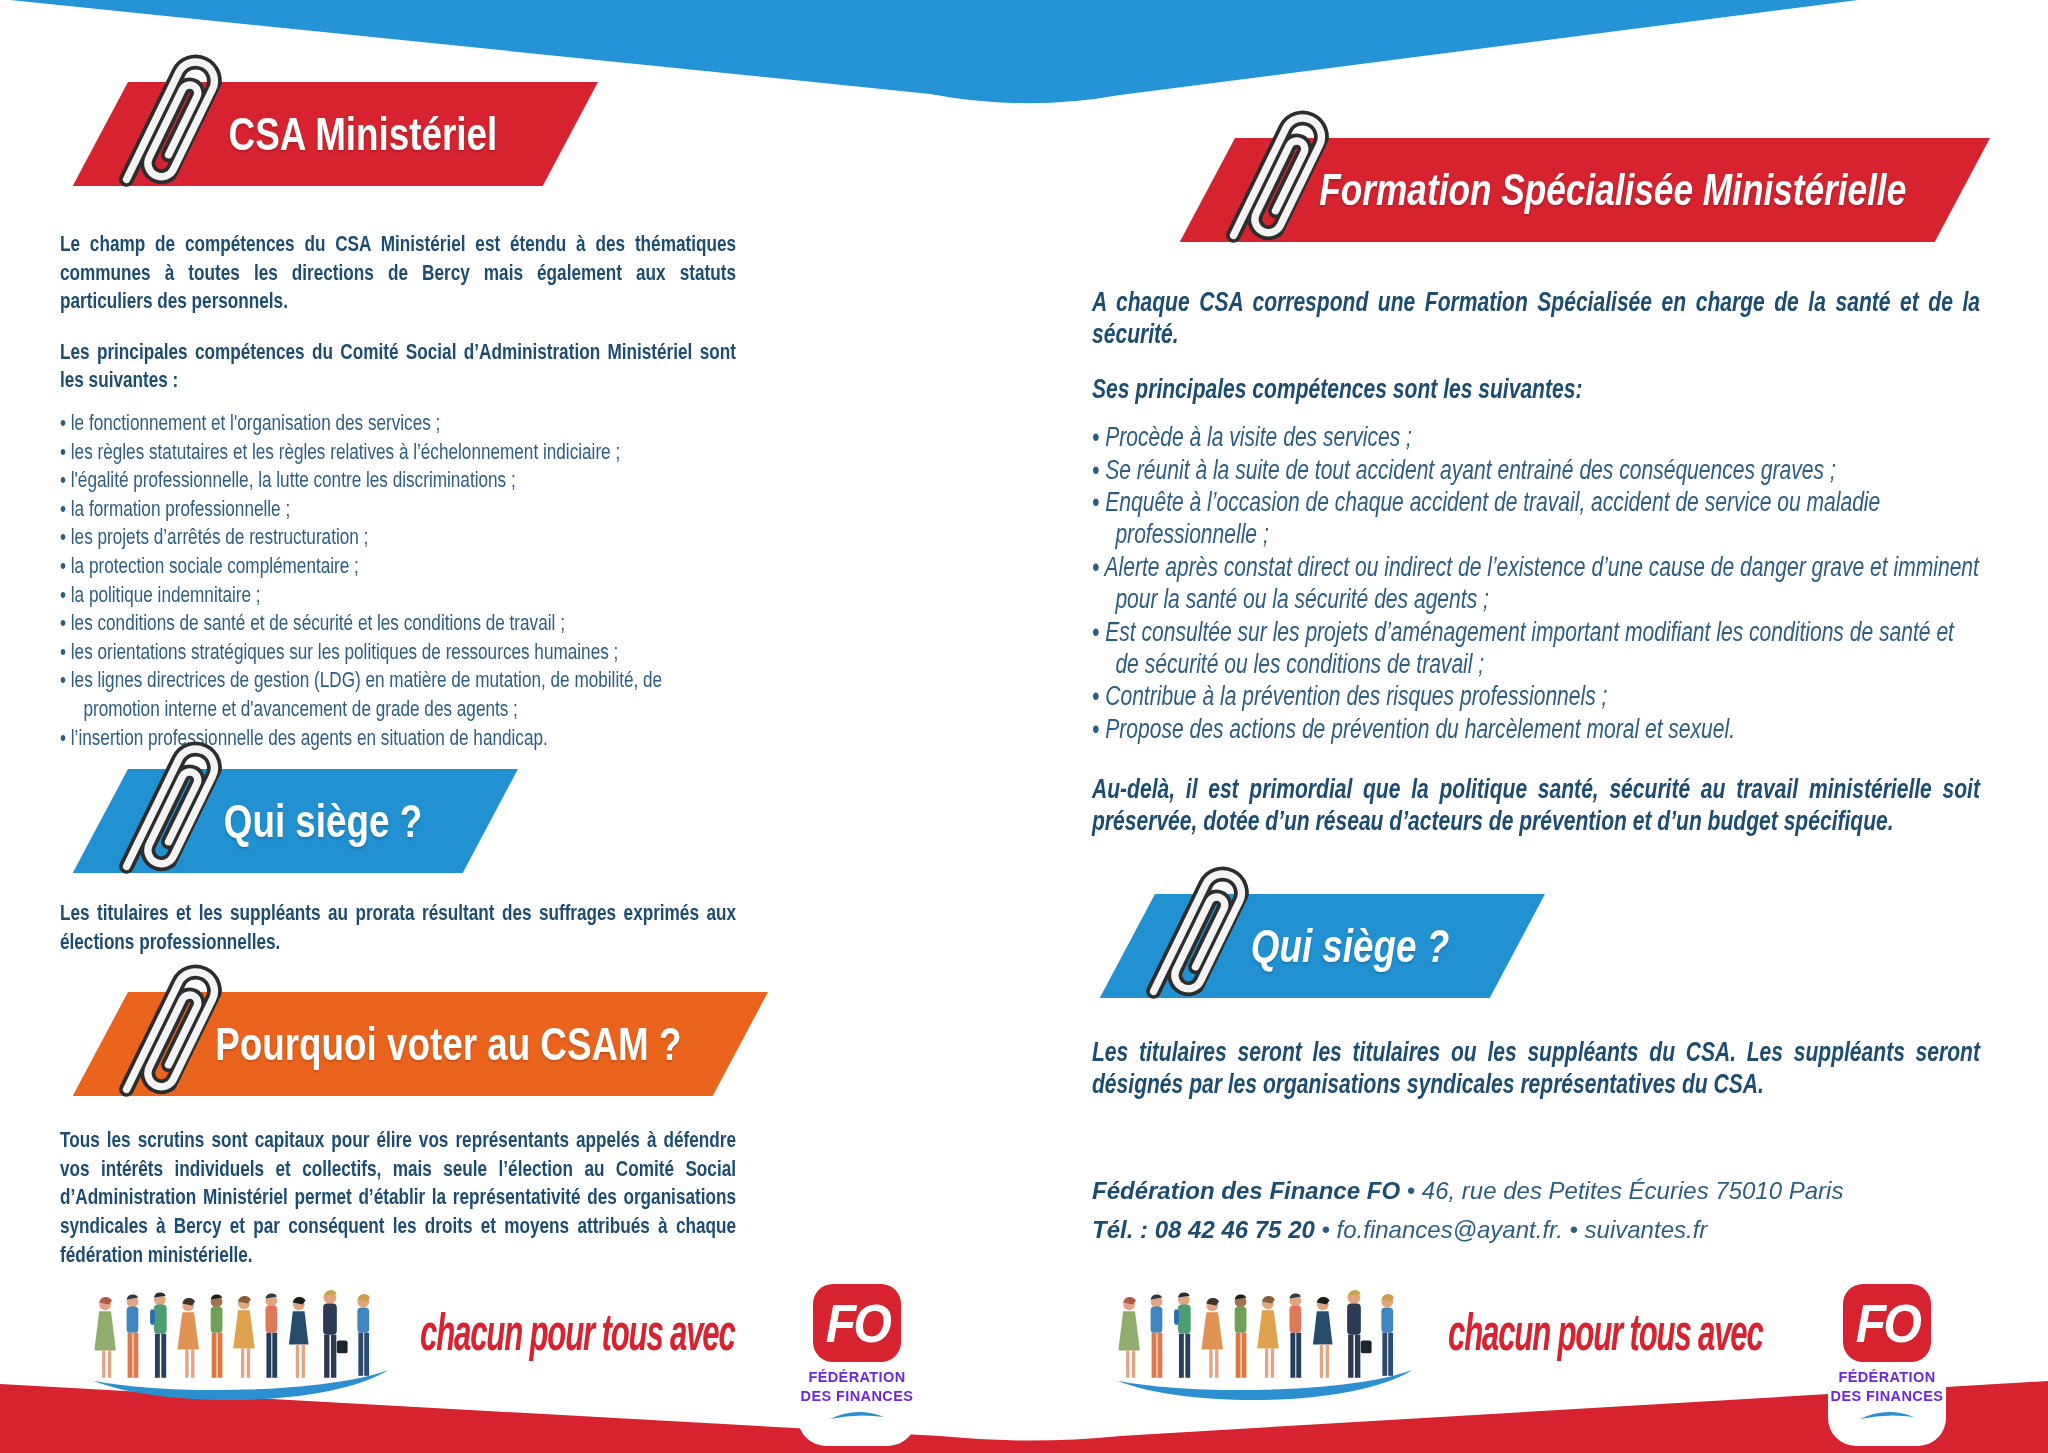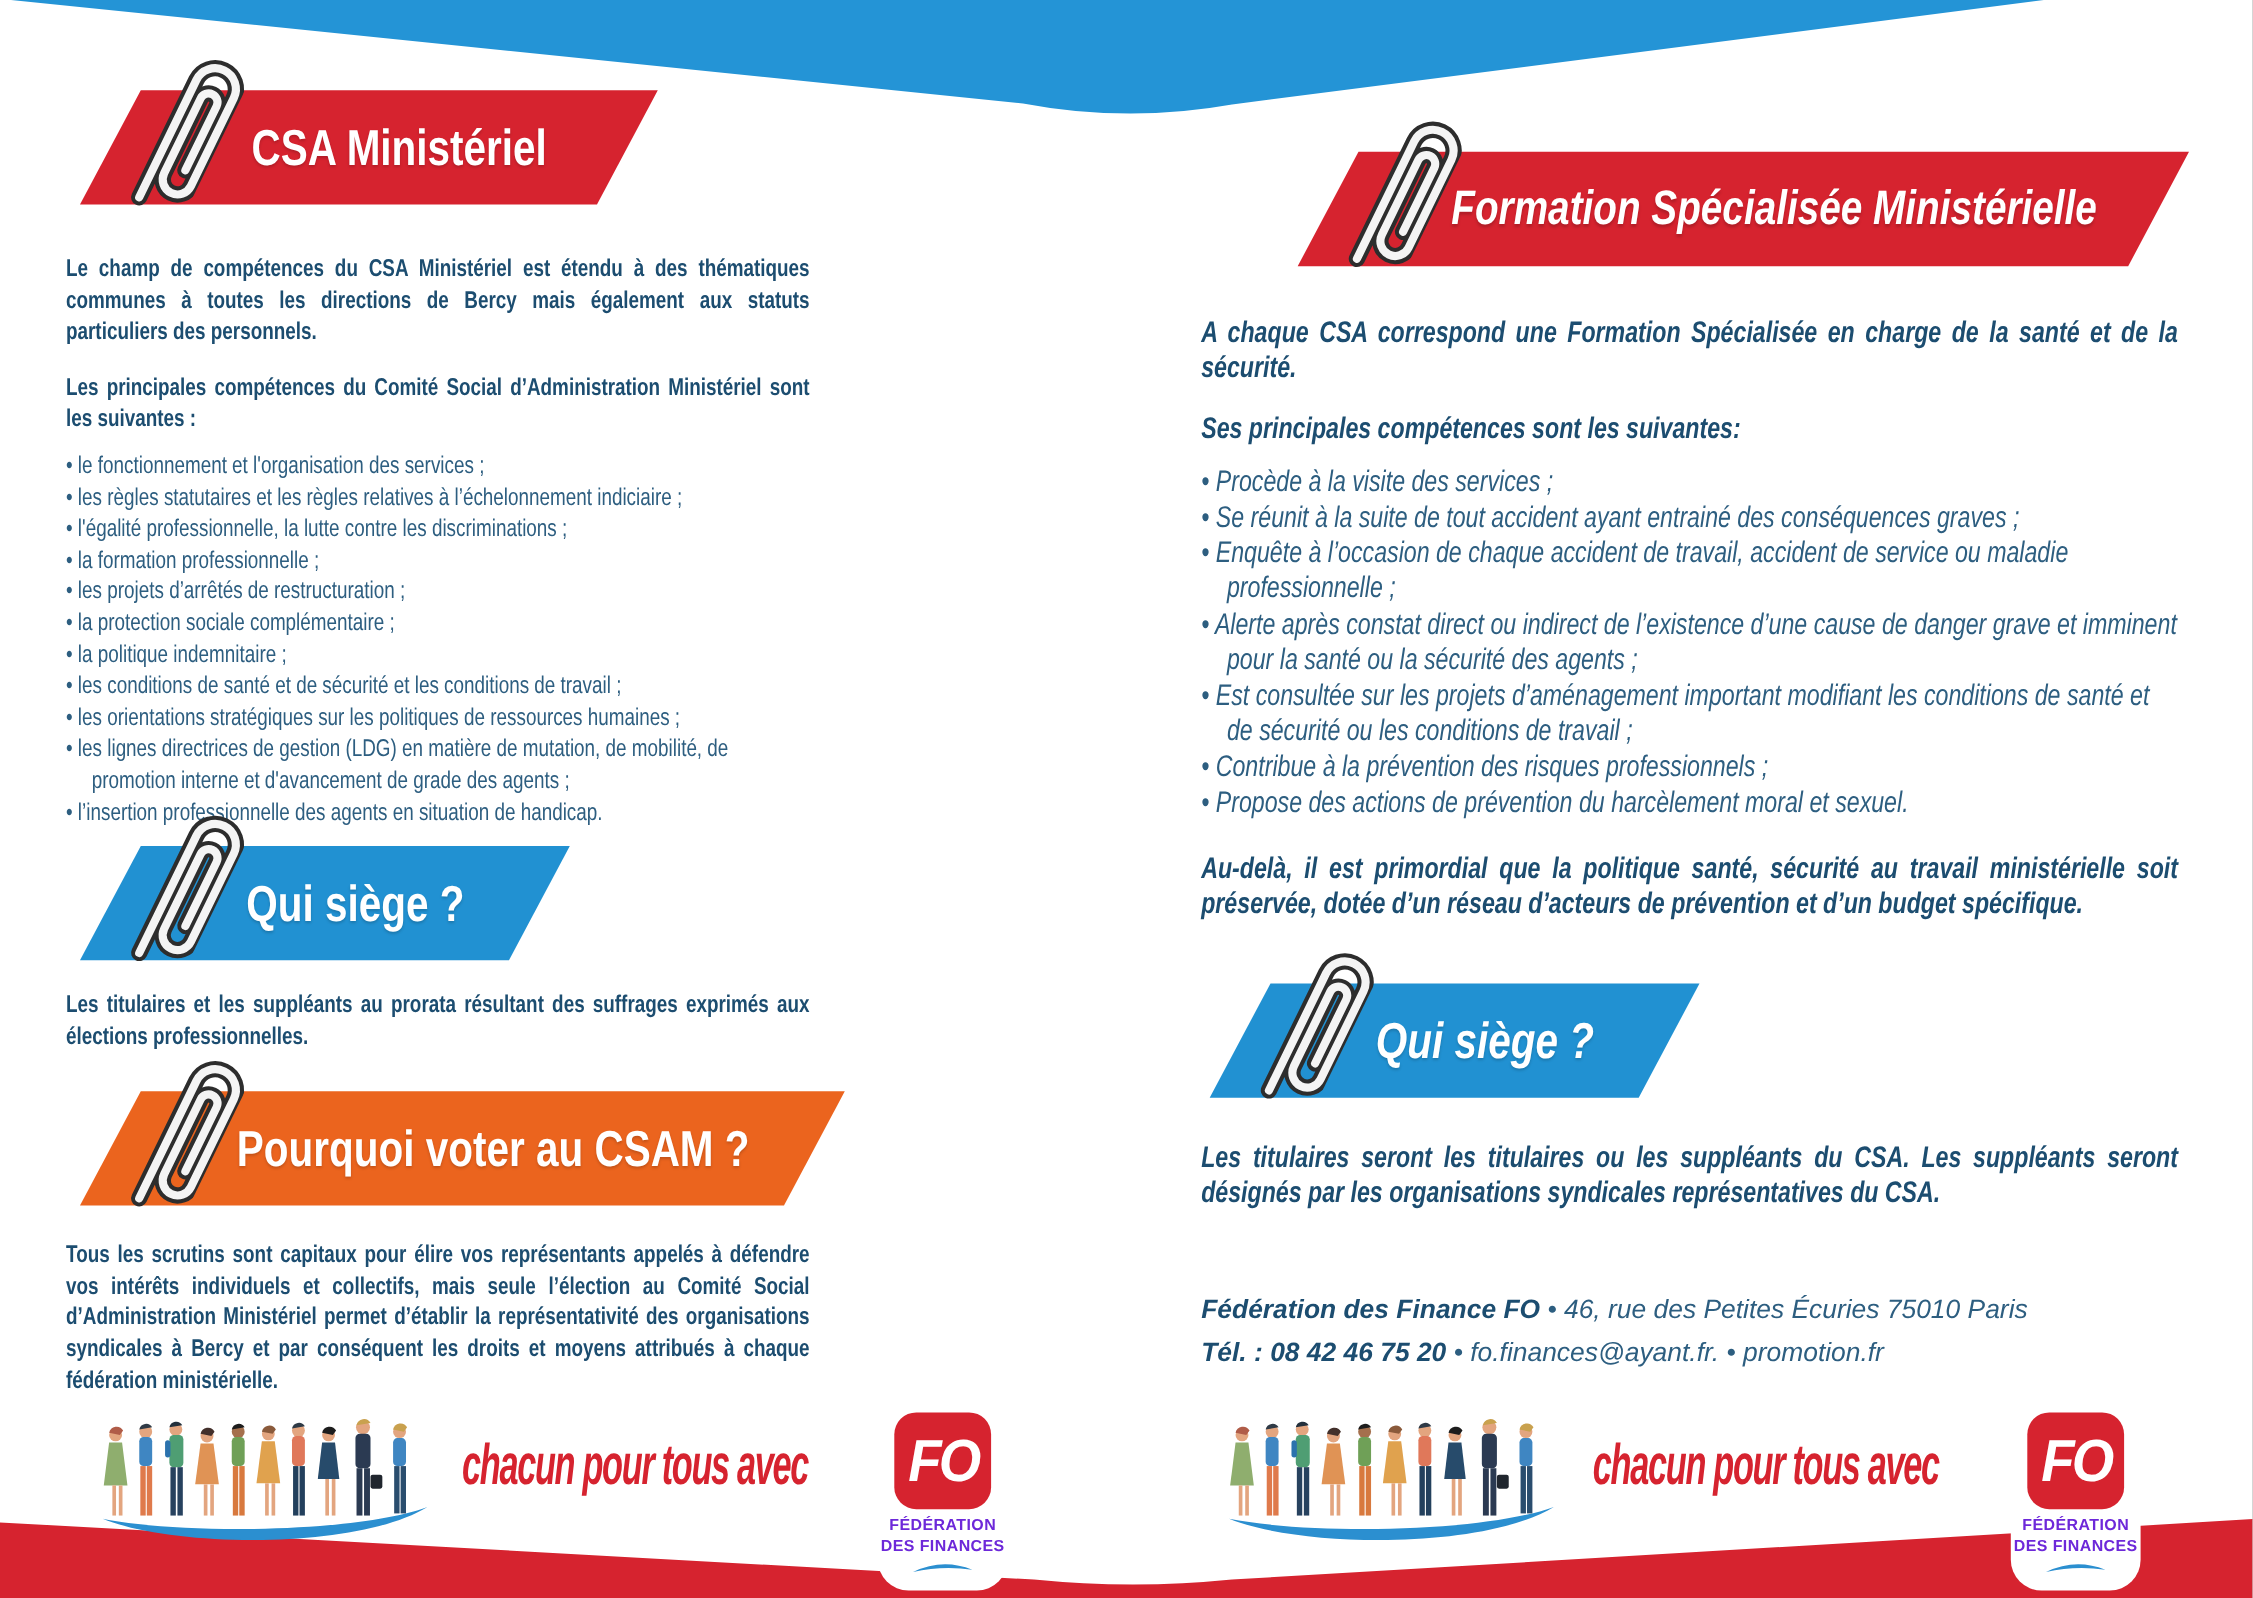--- a/index.html
+++ b/index.html
@@ -28,21 +28,21 @@
   .banner-label{position:relative;z-index:1;height:100%;display:flex;align-items:center;
     justify-content:center;color:#fff;font-weight:bold;font-size:46px;
     text-shadow:0 2px 3px rgba(0,0,0,0.18);}
   .banner-label>span{display:inline-block;transform:scaleX(0.8);white-space:nowrap;}
   .clip{position:absolute;left:6px;top:-50px;z-index:2;transform:rotate(26deg);}
   
   .slogan{position:absolute;z-index:3;color:#d6232f;font-size:52px;font-weight:bold;
     font-style:italic;letter-spacing:-2px;white-space:nowrap;
     transform:scaleX(0.60);transform-origin:0 50%;}
   .bubble{position:absolute;z-index:2;width:118px;height:172px;background:#fff;border-radius:28px;}
-  .fo-box{margin:10px auto 6px auto;width:88px;height:88px;background:#d6232f;border-radius:20px;
+  .fo-box{margin:10px auto 6px auto;width:88px;height:78px;background:#d6232f;border-radius:20px;
     display:flex;align-items:center;justify-content:center;}
   .fo-text{color:#fff;font-weight:bold;font-style:italic;font-size:54px;letter-spacing:-3px;
     display:inline-block;transform:scaleX(0.92);}
   .fed{color:#6d28d9;font-weight:bold;font-size:14.5px;text-align:center;line-height:1.3;
     letter-spacing:0.4px;}
   .swoosh-wrap{text-align:center;margin-top:2px;}
   .people{position:absolute;z-index:3;}
   
   .contact{margin-top:70px;text-align:left;font-size:24px;line-height:1.65;color:#2d5e80;}
   .contact .bold{color:#1c4d70;}
@@ -166,21 +166,21 @@
       <div>
         <span class="bold">Fédération des Finance FO</span>
         <span>•</span>
         <span>46, rue des Petites Écuries  75010 Paris</span>
       </div>
       <div>
         <span class="bold">Tél. : 08 42 46 75 20</span>
         <span>•</span>
         <span>fo.finances@ayant.fr.</span>
         <span>•</span>
-        <span>promotion.fr</span>
+        <span>suivantes.fr</span>
       </div>
     </div>
   </div>
 
   <svg class="people" style="left:86px;top:1280px;" width="310" height="132" viewBox="0 0 310 135">
     <path d="M4 103 C70 130 240 132 306 92 C240 116 80 118 4 103 Z" fill="#2b8fd0"></path>
     <g>
         <circle cx="16" cy="25" r="6" fill="#e3a57f"></circle>
         <path d="M10 23 a7 7 0 0 1 13 -2 l-3 4 z" fill="#b05c48"></path>
         <path d="M10 32 h12 l5 40 h-22 z" fill="#8fae6e"></path>

